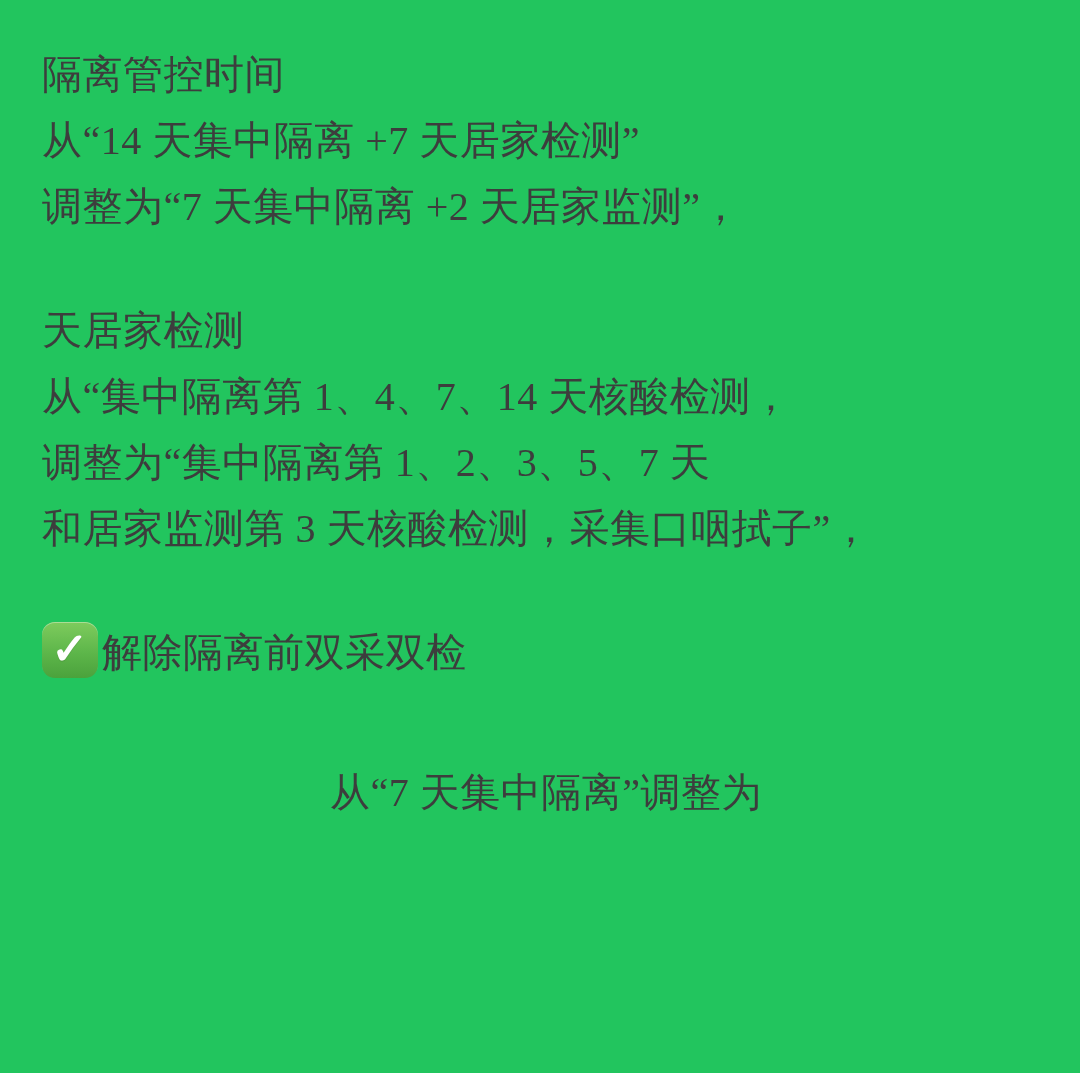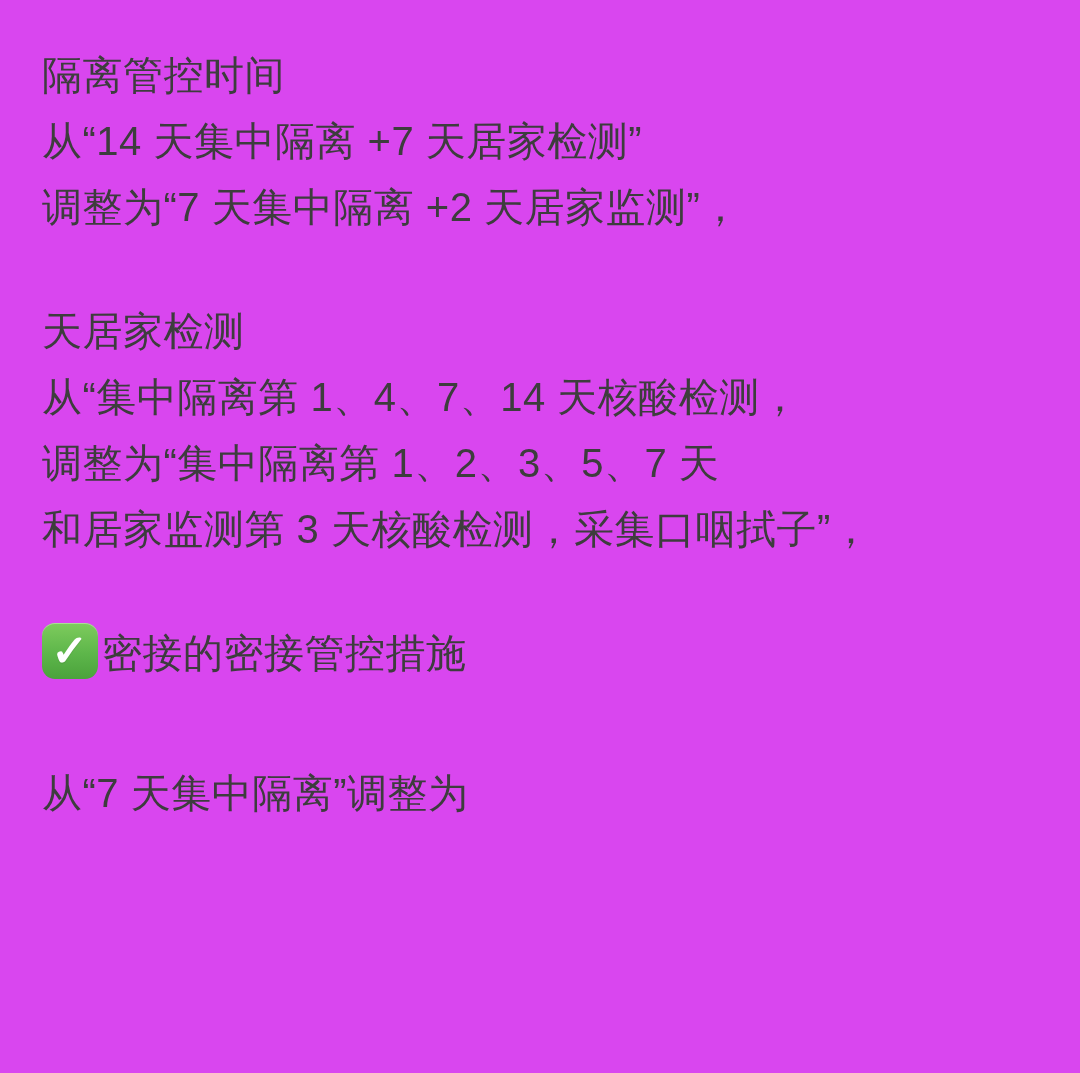--- a/index.html
+++ b/index.html
@@ -4,35 +4,36 @@
 <style>
   html, body {
     margin: 0;
     padding: 0;
     background: #ffffff;
   }
   .page {
     position: relative;
     width: 1080px;
     height: 1073px;
-    background: #d946ef;
+    background: #22c55e;
     overflow: hidden;
-    font-family: Liberation Sans, sans-serif;
+    font-family: Liberation Serif, serif;
     color: #3d3d3d;
     box-sizing: border-box;
     padding: 42px 30px 0 42px;
   }
   .para {
     margin: 0 0 58px 0;
   }
   .para.heading-para {
     margin-bottom: 74px;
   }
   .para:last-child {
     margin-bottom: 0;
+    text-align: center;
   }
   .line {
     font-size: 40px;
     line-height: 66px;
     white-space: nowrap;
     font-weight: 400;
     letter-spacing: 0.5px;
   }
   .check-emoji {
     display: inline-block;
@@ -75,21 +76,21 @@
 
   <div class="para">
     <div class="line">天居家检测</div>
     <div class="line">从“集中隔离第 1、4、7、14 天核酸检测，</div>
     <div class="line">调整为“集中隔离第 1、2、3、5、7 天</div>
     <div class="line">和居家监测第 3 天核酸检测，采集口咽拭子”，</div>
   </div>
 
   <div class="para heading-para">
     <div class="line">
-      <span class="check-emoji"><span class="check-glyph">✓</span></span><span>密接的密接管控措施</span>
+      <span class="check-emoji"><span class="check-glyph">✓</span></span><span>解除隔离前双采双检</span>
     </div>
   </div>
 
   <div class="para">
     <div class="line">从“7 天集中隔离”调整为</div>
   </div>
 
 </div>
 
 </body></html>

